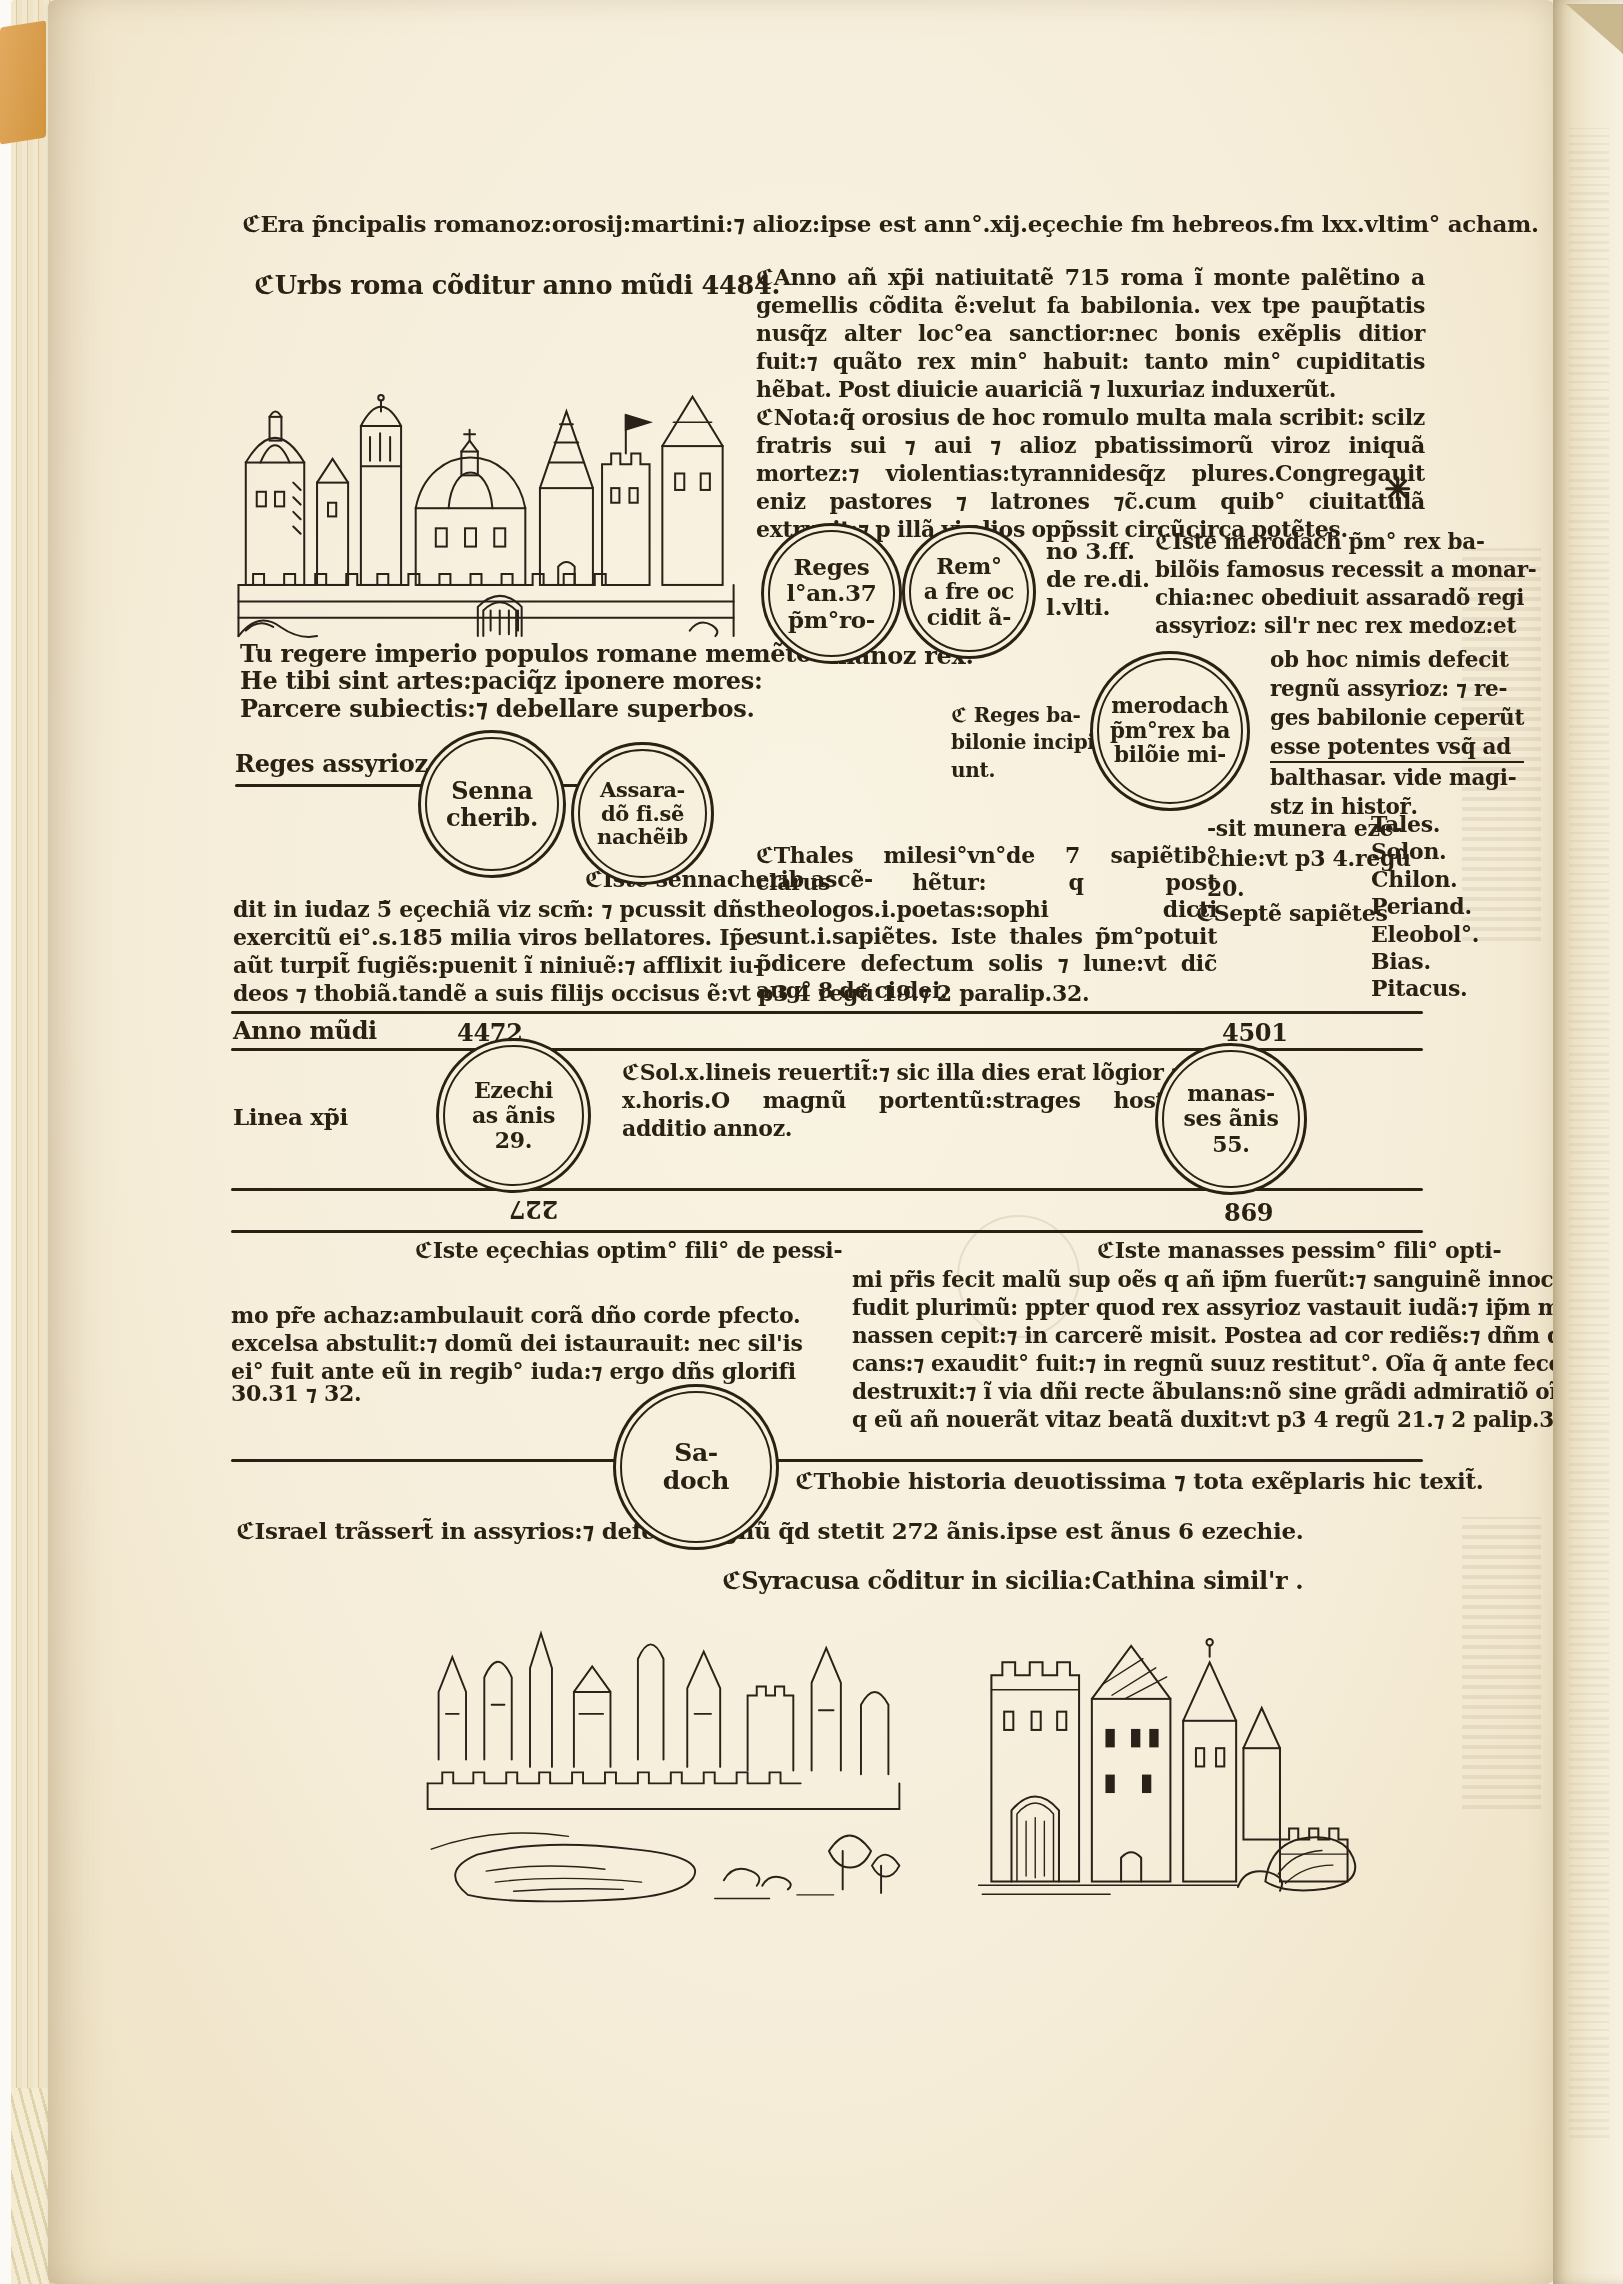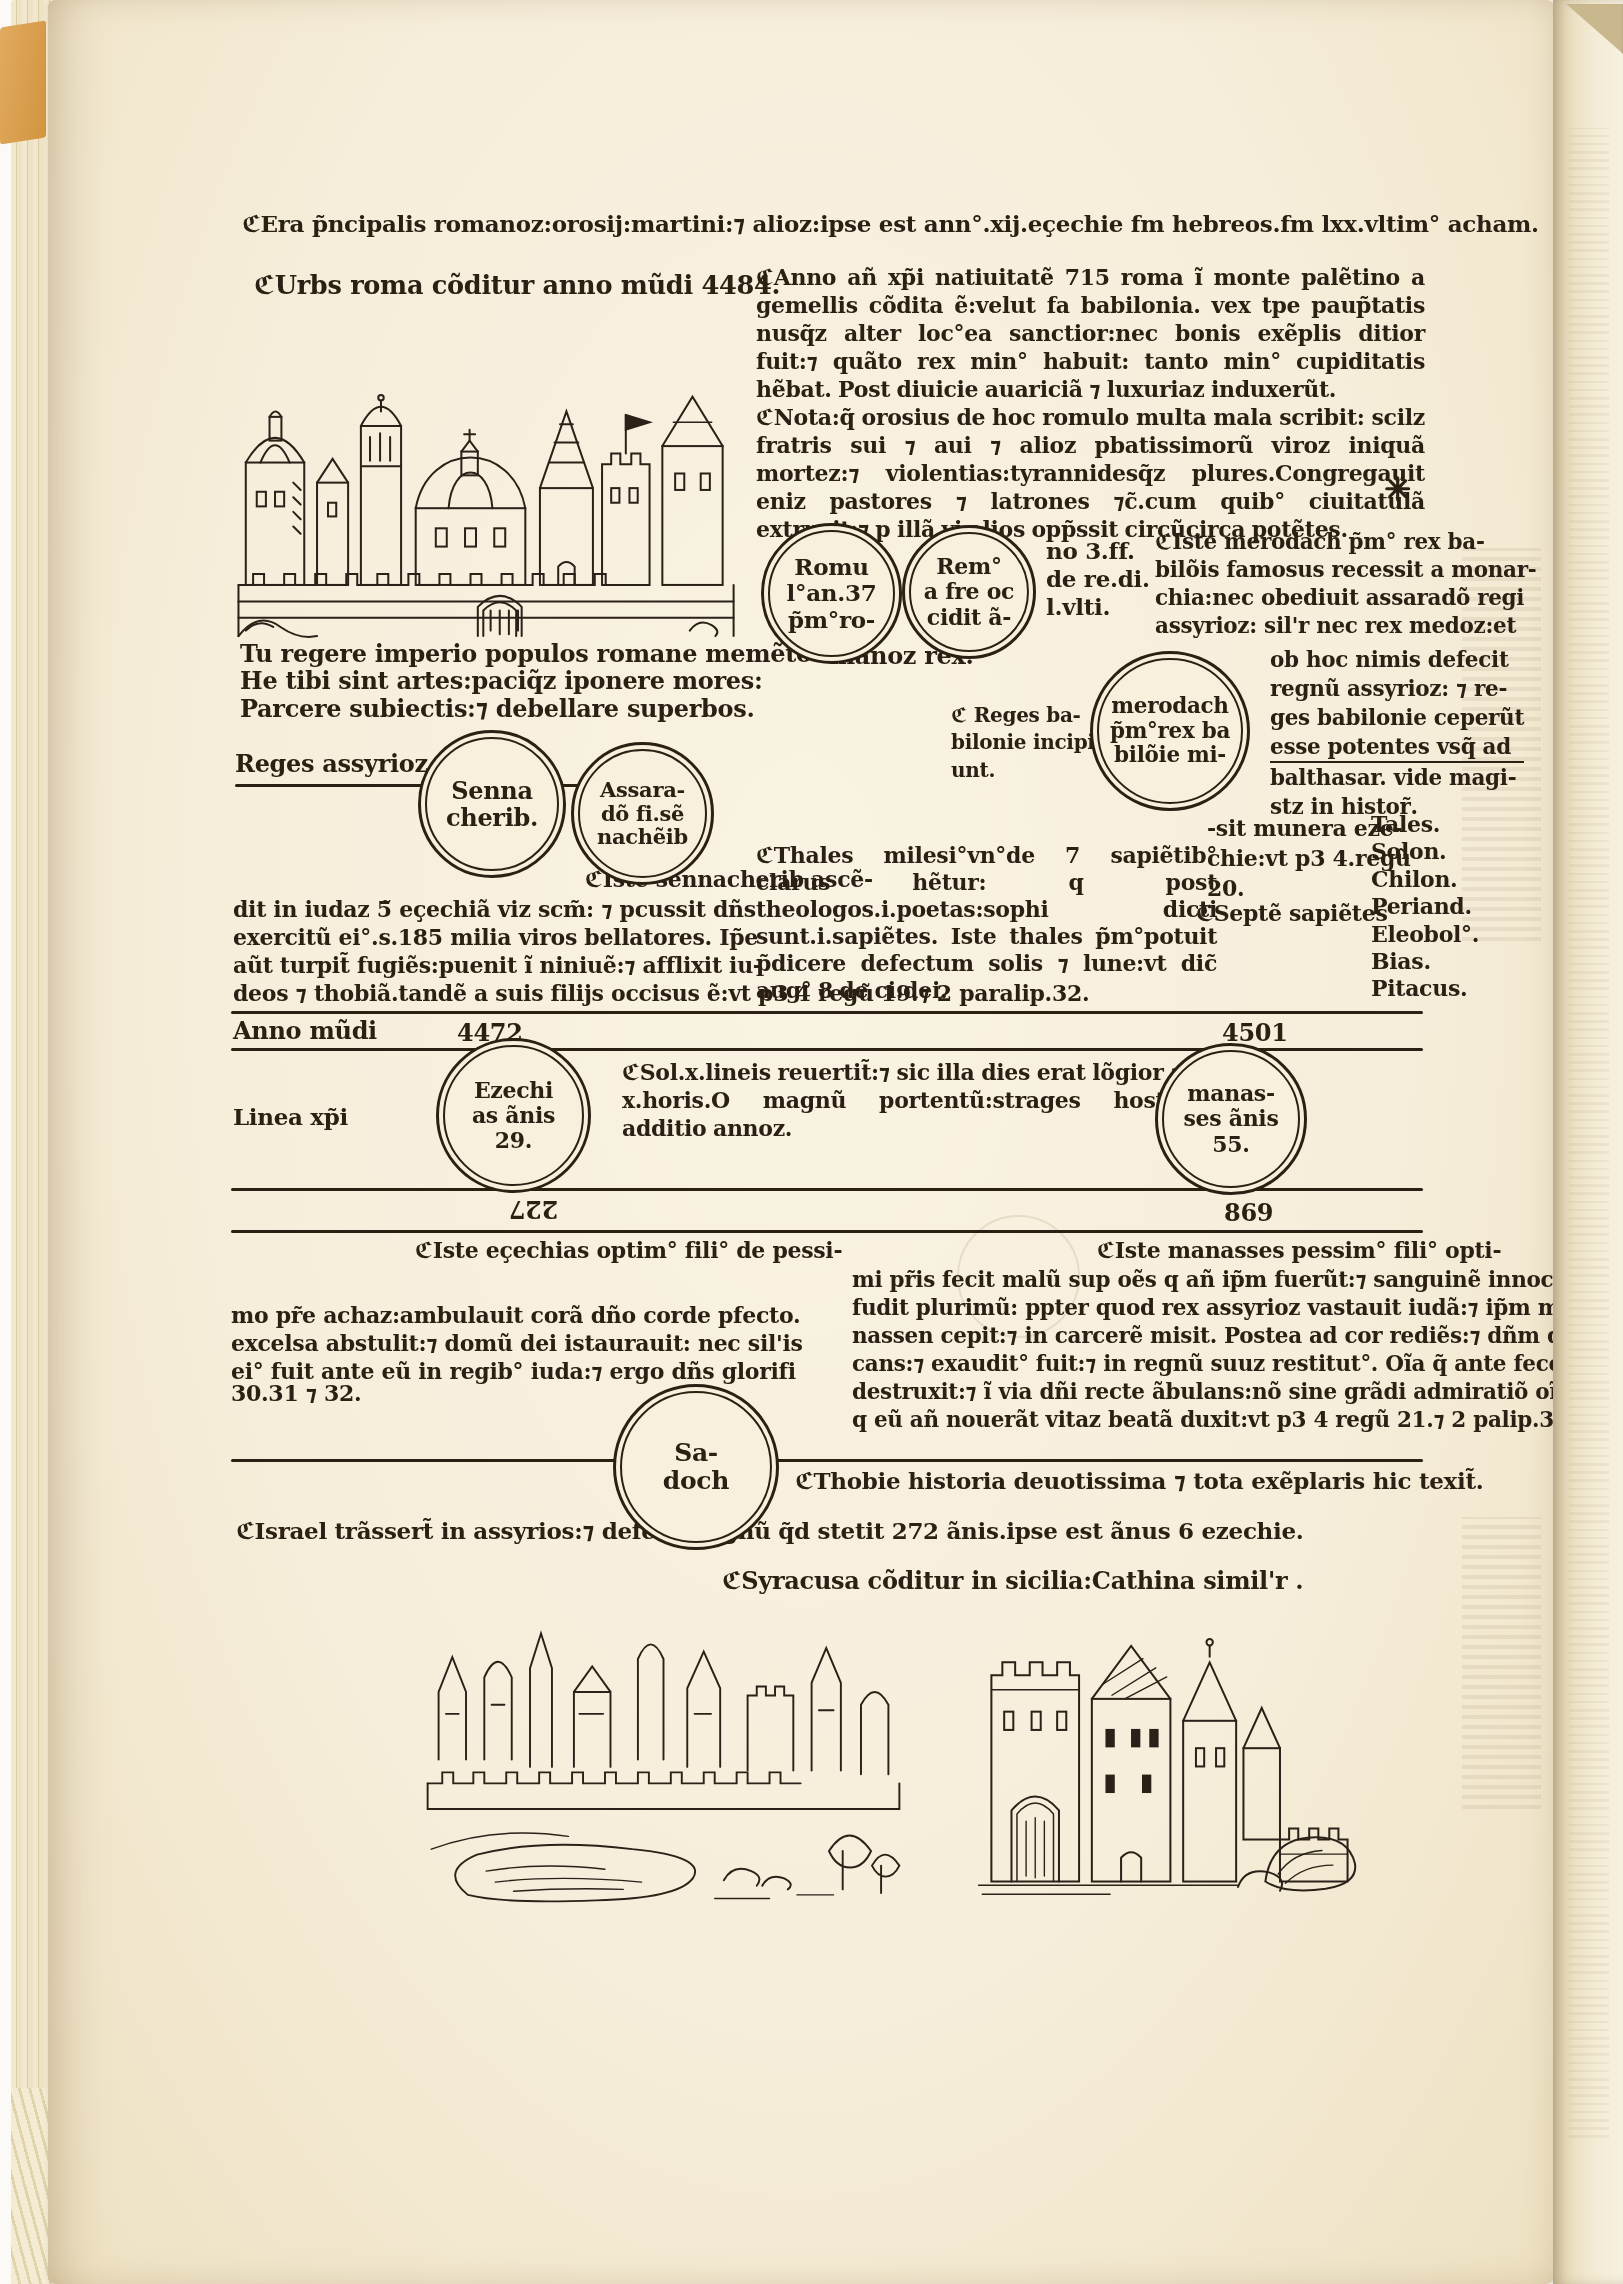--- a/index.html
+++ b/index.html
@@ -123,21 +123,21 @@
     <div class="para" style="left:708px;top:263px;width:669px;font-size:22px;line-height:28px;">ℭAnno añ xp̃i natiuitatẽ 715 roma ĩ monte palẽtino a gemellis cõdita ẽ:velut fa babilonia. vex tpe paup̃tatis nusq̃z alter loc°ea sanctior:nec bonis exẽplis ditior fuit:⁊ quãto rex min° habuit: tanto min° cupiditatis hẽbat. Post diuicie auariciã ⁊ luxuriaz induxerũt.</div>
     <div class="para" style="left:708px;top:403px;width:669px;font-size:22px;line-height:28px;">ℭNota:q̃ orosius de hoc romulo multa mala scribit: scilz fratris sui ⁊ aui ⁊ alioz pbatissimorũ viroz iniquã mortez:⁊ violentias:tyrannidesq̃z plures.Congregauit eniz pastores ⁊ latrones ⁊c̃.cum quib° ciuitatulã extruxit:⁊ p illã vi alios opp̃ssit circũcirca potẽtes.</div>
     <svg style="position:absolute;left:1336px;top:475px;z-index:2;" width="27.4" height="27.4" viewBox="0 0 30 30">
       <g stroke="#2b2014" stroke-width="3.4" stroke-linecap="round">
         <path d="M15 3 V27 M3 15 H27 M6.5 6.5 L23.5 23.5 M23.5 6.5 L6.5 23.5"></path>
       </g>
     </svg>
 
     <div class="medallion" style="left:713px;top:523px;width:135px;height:135px;font-size:23px;">
       <div class="med-text">
-        <span>Romu</span>
+        <span>Reges</span>
         <span>l°an.37</span>
         <span>p̃m°ro-</span>
       </div>
     </div>
     <div class="medallion" style="left:854px;top:525px;width:128px;height:128px;font-size:22px;">
       <div class="med-text">
         <span>Rem°</span>
         <span>a fre oc</span>
         <span>cidit ã-</span>
       </div>

